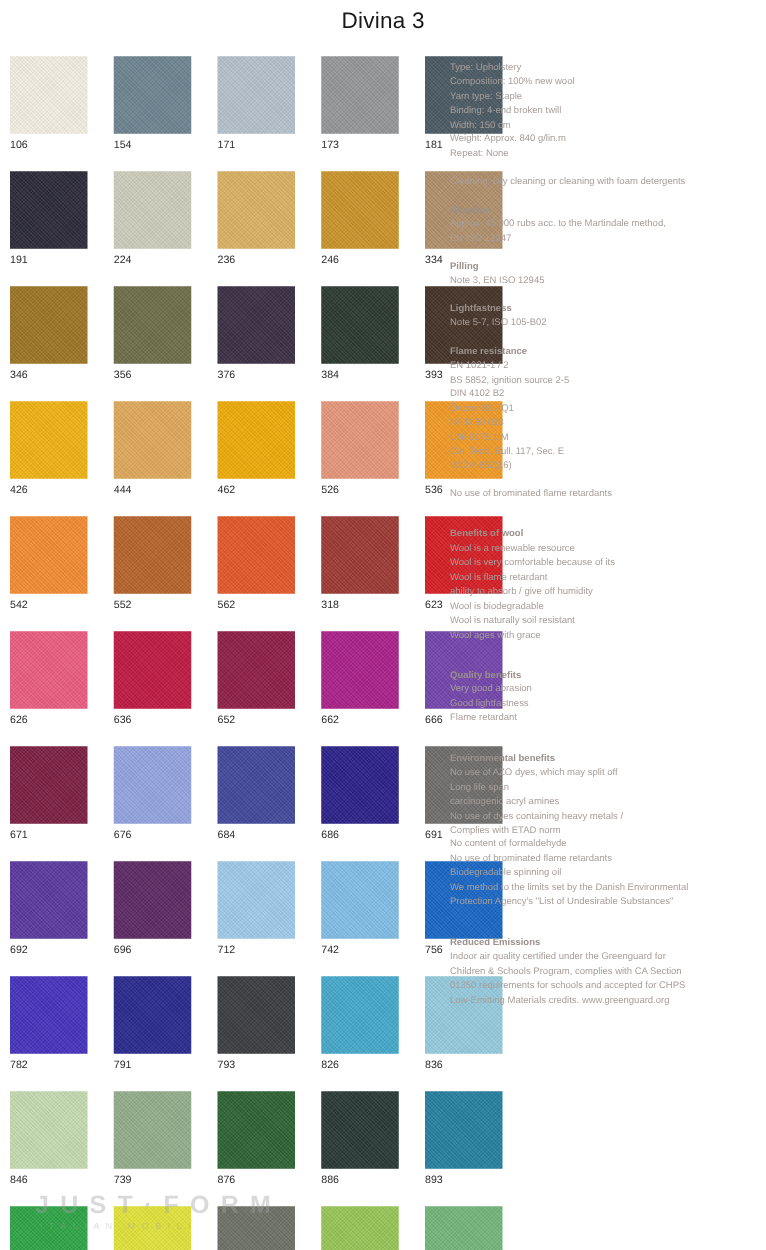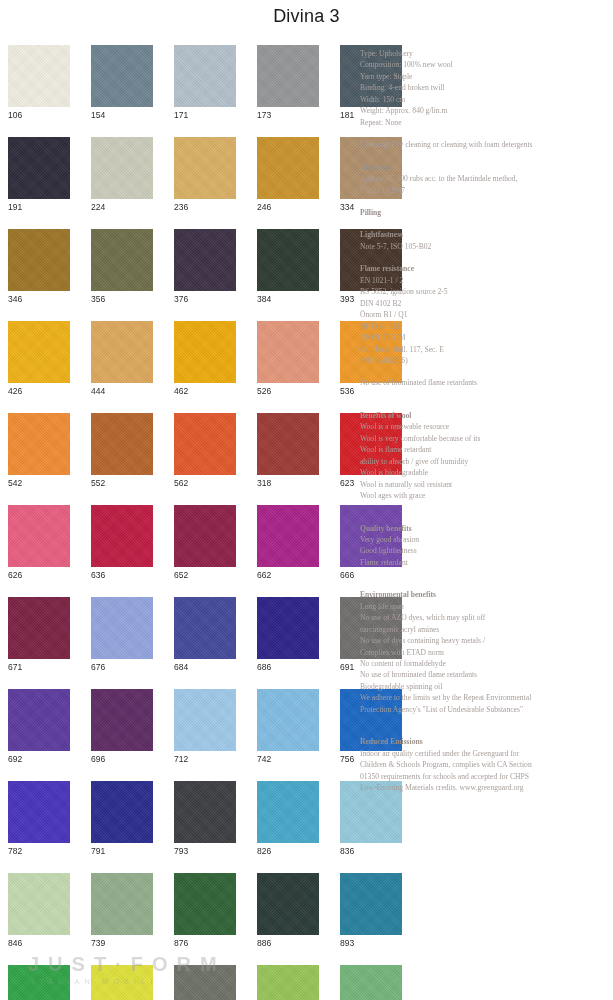--- a/index.html
+++ b/index.html
@@ -75,21 +75,21 @@
 
   
   .spec-col {
     position: absolute;
     top: 48px;
     left: 360px;
     width: 250px;
     color: #a79e9a;
     font-size: 7.6px;
     line-height: 11.45px;
-    font-family: Liberation Serif, serif;
+    font-family: Liberation Sans, sans-serif;
   }
   .spec-gap-md { height: 11px; }
   .spec-gap-lg { height: 21px; }
   .spec-heading {
     font-weight: bold;
     color: #9b918c;
     line-height: 11.45px;
   }
   .spec-line {
     white-space: nowrap;
@@ -385,20 +385,23 @@
 
     <div class="spec-gap-md"></div>
     <div class="spec-heading">Abrasion</div>
     <div id="spec-abrasion">
         <div class="spec-line">Approx. 45.000 rubs acc. to the Martindale method,</div>
         <div class="spec-line">EN ISO 12947</div>
       </div>
 
     <div class="spec-gap-md"></div>
     <div class="spec-heading">Pilling</div>
+    <div id="spec-pilling">
+        <div class="spec-line">Note 3, EN ISO 12945</div>
+      </div>
 
     <div class="spec-gap-md"></div>
     <div class="spec-heading">Lightfastness</div>
     <div id="spec-lightfastness">
         <div class="spec-line">Note 5-7, ISO 105-B02</div>
       </div>
 
     <div class="spec-gap-md"></div>
     <div class="spec-heading">Flame resistance</div>
     <div id="spec-flame">
@@ -430,29 +433,29 @@
     <div class="spec-heading">Quality benefits</div>
     <div id="spec-quality">
         <div class="spec-line">Very good abrasion</div>
         <div class="spec-line">Good lightfastness</div>
         <div class="spec-line">Flame retardant</div>
       </div>
 
     <div class="spec-gap-lg"></div>
     <div class="spec-heading">Environmental benefits</div>
     <div id="spec-env">
+        <div class="spec-line">No use of AZO dyes, which may split off</div>
         <div class="spec-line">Long life span</div>
-        <div class="spec-line">No use of AZO dyes, which may split off</div>
         <div class="spec-line">carcinogenic acryl amines</div>
         <div class="spec-line">No use of dyes containing heavy metals /</div>
         <div class="spec-line">Complies with ETAD norm</div>
         <div class="spec-line">No content of formaldehyde</div>
         <div class="spec-line">No use of brominated flame retardants</div>
         <div class="spec-line">Biodegradable spinning oil</div>
-        <div class="spec-line">We adhere to the limits set by the Repeat Environmental</div>
+        <div class="spec-line">We method to the limits set by the Danish Environmental</div>
         <div class="spec-line">Protection Agency's "List of Undesirable Substances"</div>
       </div>
 
     <div class="spec-gap-lg"></div>
     <div class="spec-heading">Reduced Emissions</div>
     <div id="spec-emissions">
         <div class="spec-line">Indoor air quality certified under the Greenguard for</div>
         <div class="spec-line">Children &amp; Schools Program, complies with CA Section</div>
         <div class="spec-line">01350 requirements for schools and accepted for CHPS</div>
         <div class="spec-line">Low-Emitting Materials credits. www.greenguard.org</div>

